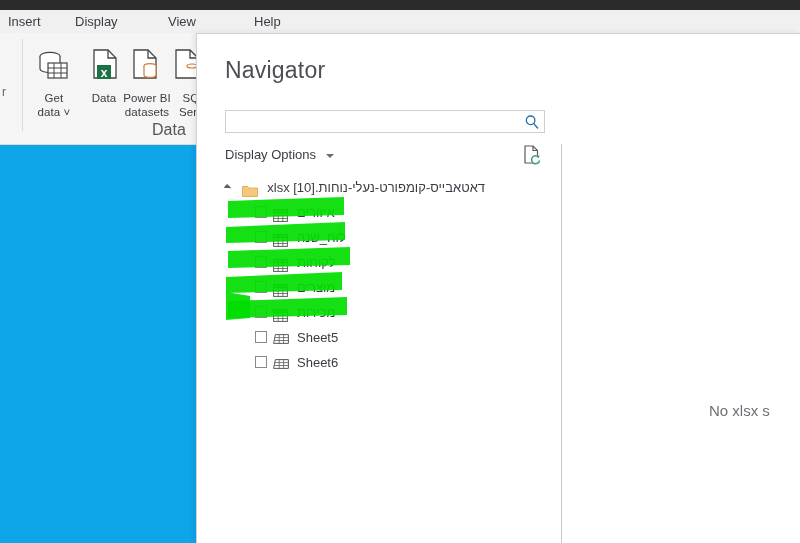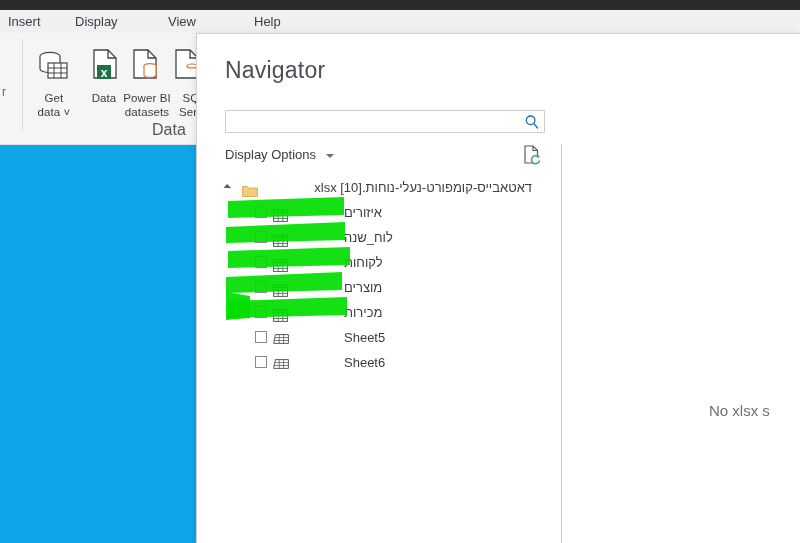--- a/index.html
+++ b/index.html
@@ -121,21 +121,21 @@
     display: inline-block; width: 12px; height: 12px;
     border: 1.4px solid #8a8a8a; background: #fff;
     vertical-align: middle; position: relative; top: -1px; margin-right: 6px;
   }
   .tbl-icon, .sheet-icon {
     display: inline-block; width: 15px; height: 13px;
     vertical-align: middle; position: relative; top: -1px; margin-right: 9px;
   }
   .item-label {
     display: inline-block; vertical-align: middle;
-    font-size: 13px; color: #3b3b44; margin-left: 47px;
+    font-size: 13px; color: #3b3b44;
   }
   .item-label.rtl { direction: rtl; unicode-bidi: embed; }
 
   
   .marker-layer {
     position: absolute; left: 0; top: 0; width: 800px; height: 543px;
     pointer-events: none;
   }
 
   

